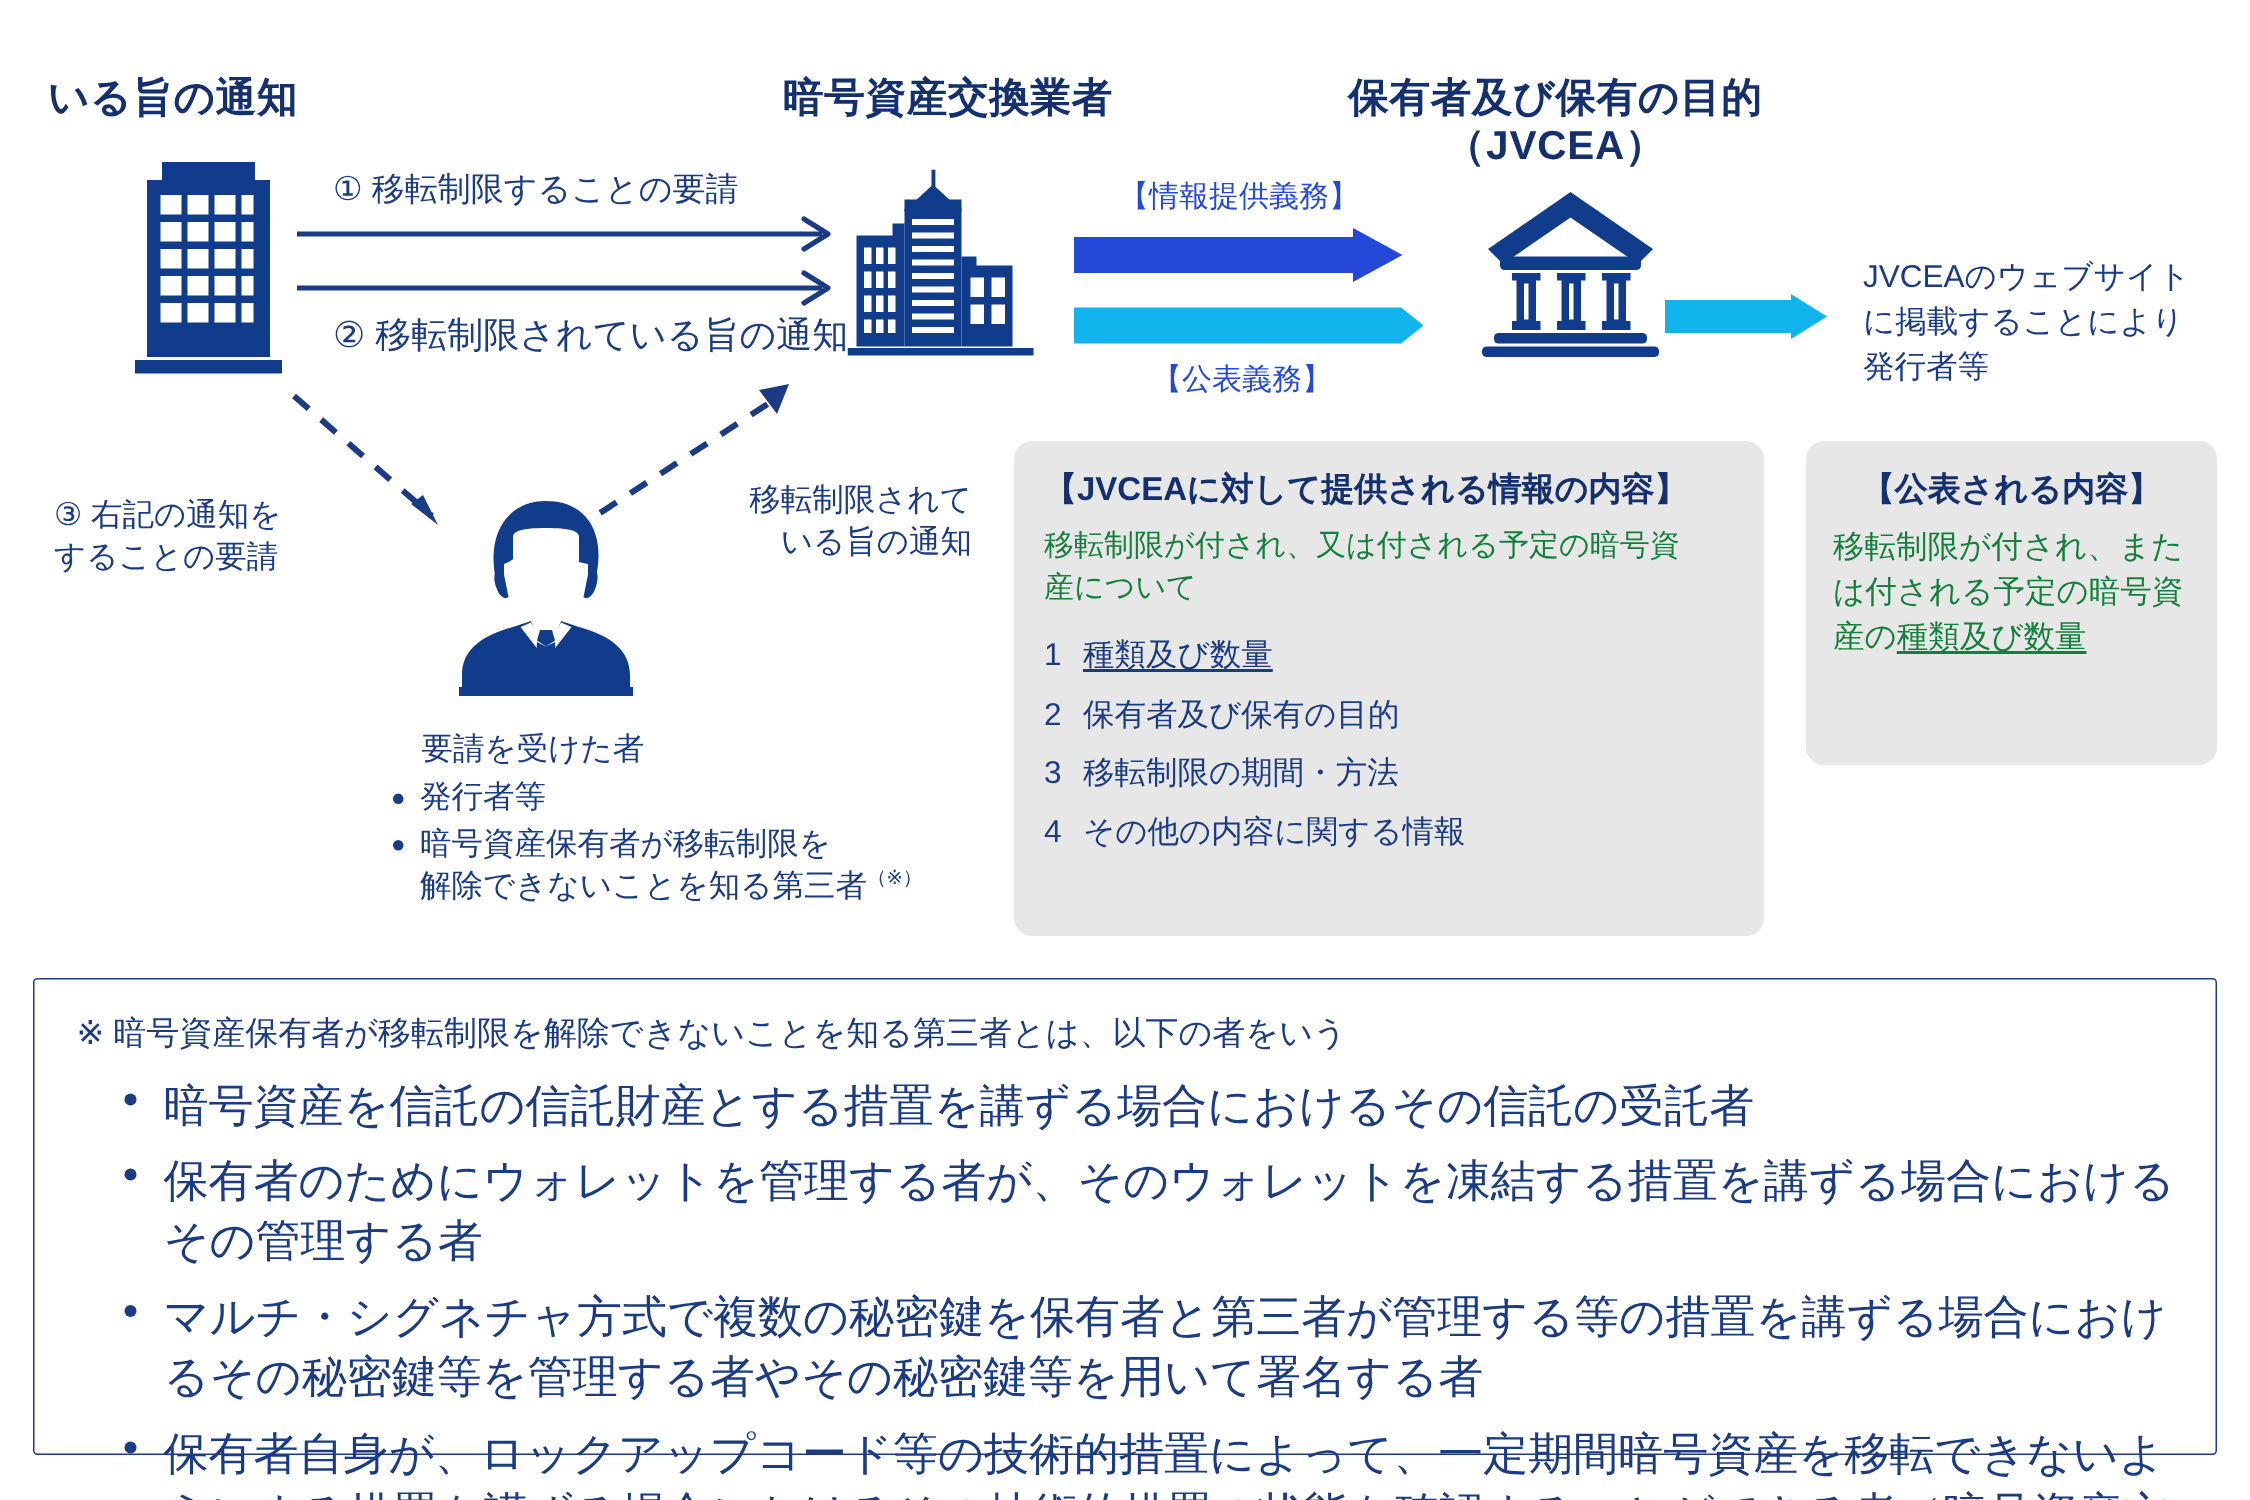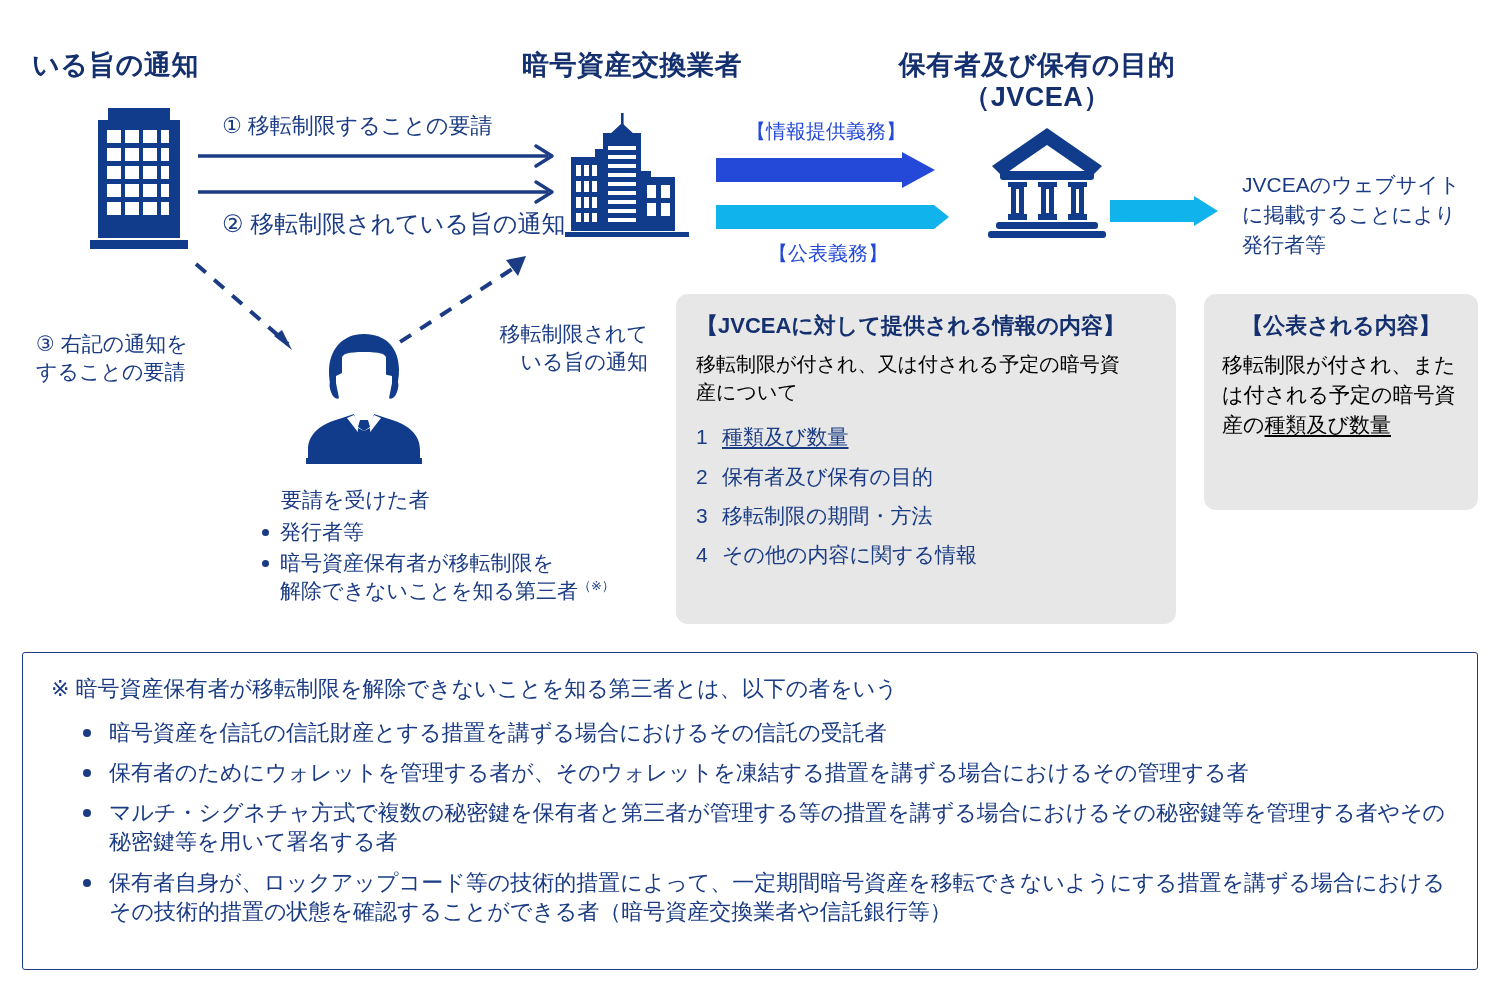--- a/index.html
+++ b/index.html
@@ -61,21 +61,21 @@
   .panel-head {
     font-weight: bold;
     color: #14306E;
     font-size: 22px;
     margin: 0 0 10px 0;
     line-height: 1.25;
   }
   .panel-head.center { text-align: center; }
   .panel-body {
     font-size: 20px;
-    color: #000000;
+    color: #15803d;
     line-height: 1.42;
     margin: 0;
   }
   .u { text-decoration: underline; text-underline-offset: 3px; }
 
   .numlist { margin: 18px 0 0 0; padding: 0; list-style: none; }
   .numlist li {
     display: flex;
     font-size: 21px;
     color: #1B3C84;
@@ -117,21 +117,21 @@
   }
   .foot-head {
     font-size: 22px;
     color: #1B3C84;
     margin: 0 0 14px 2px;
     line-height: 1.3;
   }
   .flist { margin: 0; padding: 0 0 0 34px; list-style: none; }
   .flist li {
     position: relative;
-    font-size: 22px;
+    font-size: 30px;
     color: #1B3C84;
     line-height: 1.33;
     margin-bottom: 11px;
     padding-left: 26px;
   }
   .flist li::before {
     content: "";
     position: absolute;
     left: 0; top: 11px;
     width: 8px; height: 8px;

